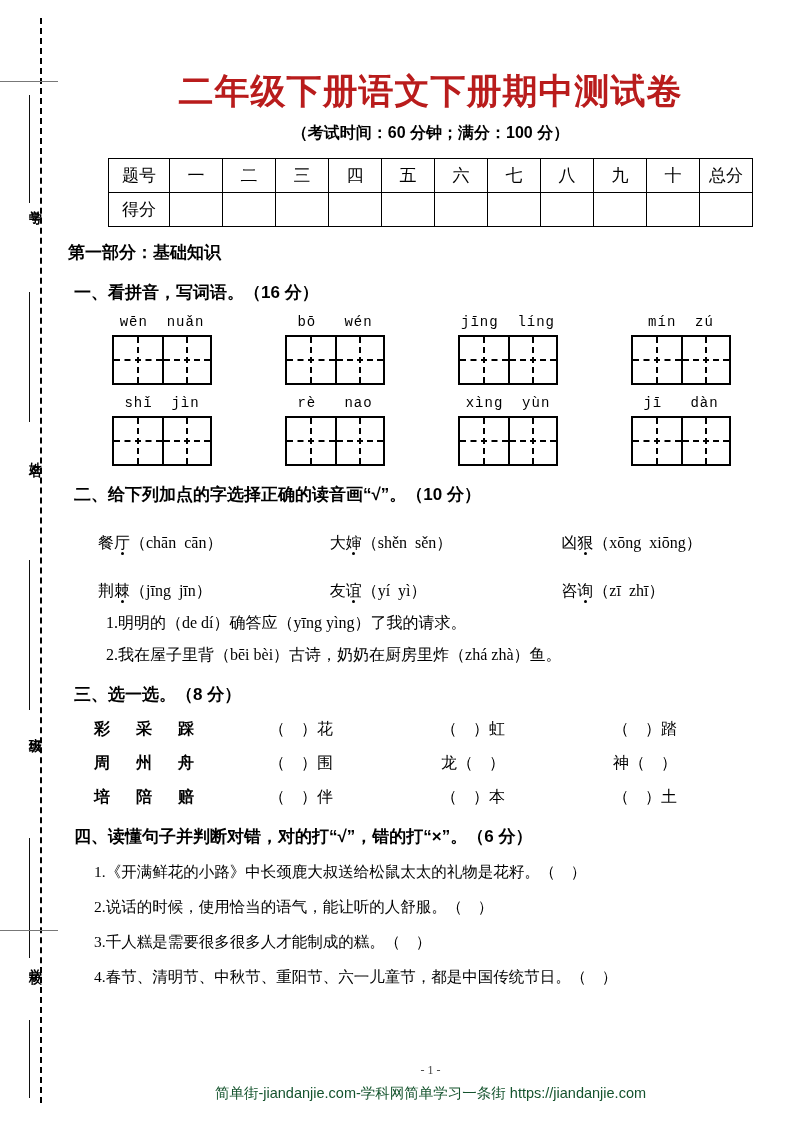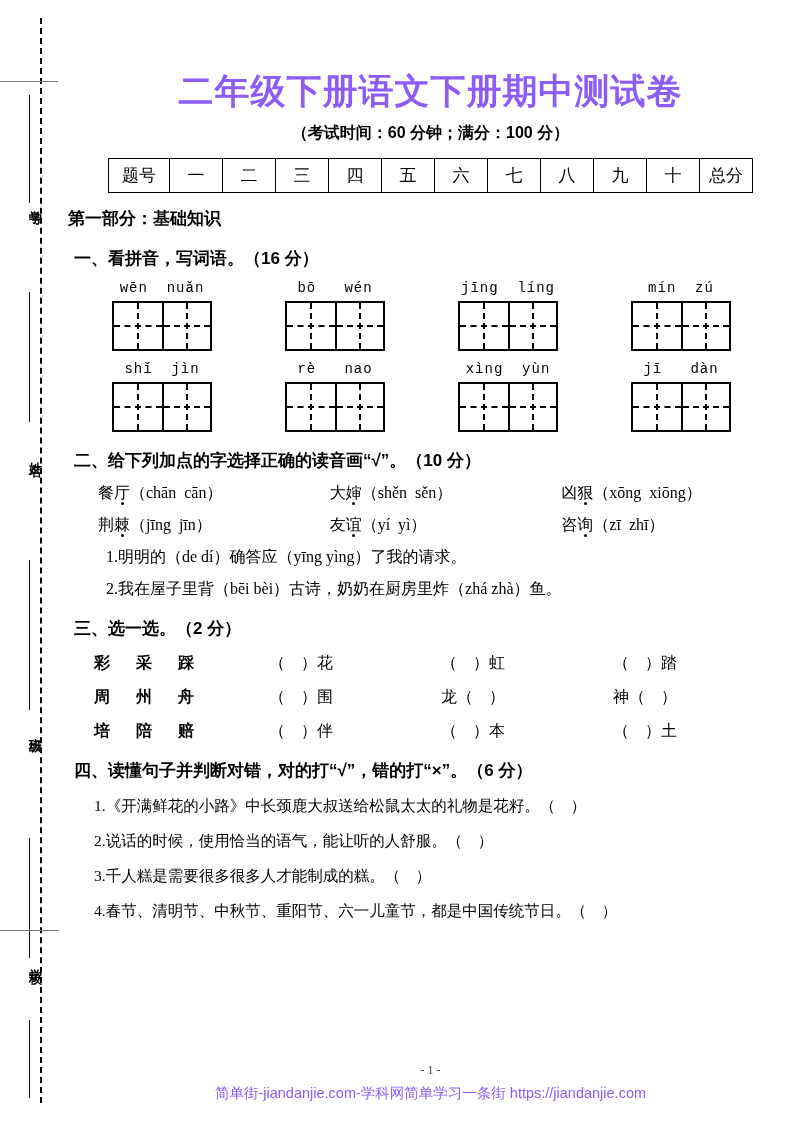--- a/index.html
+++ b/index.html
@@ -75,21 +75,21 @@
   }
 
   #paper-title {
     margin: 0;
     padding-top: 68px;
     text-align: center;
     font-family: "Liberation Serif", "DejaVu Serif", serif;
     font-size: 35px;
     font-weight: bold;
     letter-spacing: 1px;
-    color: #8b5cf6;
+    color: #b91c1c;
   }
 
   #exam-meta {
     margin-top: 8px;
     text-align: center;
     font-size: 16px;
     font-weight: bold;
     font-family: "Liberation Sans", "DejaVu Sans", sans-serif;
   }
 
@@ -185,21 +185,21 @@
   .q-line {
     font-size: 16px;
     padding-left: 38px;
     margin-top: 11px;
     font-family: "Liberation Serif", "DejaVu Serif", serif;
   }
 
   .choice-row {
     display: flex;
     padding-left: 30px;
-    margin-top: 11px;
+    margin-top: 27px;
     font-size: 16px;
   }
   .choice-cell { width: 232px; white-space: pre; }
   .dotted { position: relative; }
   .dotted::after {
     content: "";
     position: absolute;
     left: 50%; bottom: -4px;
     width: 3px; height: 3px;
     margin-left: -1.5px;
@@ -240,21 +240,21 @@
     text-align: center;
   }
   #page-number {
     font-size: 12px;
     color: #444;
     margin-bottom: 6px;
     font-family: "Liberation Serif", "DejaVu Serif", serif;
   }
   #watermark {
     font-size: 14.5px;
-    color: #8b5cf6;
+    color: #14532d;
     font-family: "Liberation Sans", "DejaVu Sans", sans-serif;
   }
 </style>
 </head>
 <body>
 
 <div id="seal-margin">
   <div class="dashed-vline"></div>
   <div class="solid-vline sv1"></div>
   <div class="solid-vline sv2"></div>
@@ -285,20 +285,34 @@
             <td>三</td>
             <td>四</td>
             <td>五</td>
             <td>六</td>
             <td>七</td>
             <td>八</td>
             <td>九</td>
             <td>十</td>
             <td>总分</td>
           </tr>
+          <tr>
+            <td class="head-col">得分</td>
+            <td></td>
+            <td></td>
+            <td></td>
+            <td></td>
+            <td></td>
+            <td></td>
+            <td></td>
+            <td></td>
+            <td></td>
+            <td></td>
+            <td></td>
+          </tr>
         </tbody>
     </table>
   </div>
 
   <div class="part-title">第一部分：基础知识</div>
 
   <div class="q-heading">一、看拼音，写词语。（16 分）</div>
   <div class="pinyin-block" id="pinyin-block">
       <div class="pinyin-row">
         <div class="pinyin-item">
@@ -373,21 +387,21 @@
         <div class="choice-cell"><span>荆</span><span class="dotted">棘</span><span>（jīng  jīn）</span></div>
         <div class="choice-cell"><span>友</span><span class="dotted">谊</span><span>（yí  yì）</span></div>
         <div class="choice-cell"><span>咨</span><span class="dotted">询</span><span>（zī  zhī）</span></div>
       </div>
     </div>
   <div id="q2-sentences">
       <div class="q-line">1.明明的（de  dí）确答应（yīng  yìng）了我的请求。</div>
       <div class="q-line">2.我在屋子里背（bēi  bèi）古诗，奶奶在厨房里炸（zhá  zhà）鱼。</div>
     </div>
 
-  <div class="q-heading">三、选一选。（2 分）</div>
+  <div class="q-heading">三、选一选。（8 分）</div>
   <div id="q3-rows">
       <div class="sel-row">
         <div class="sel-chars">
           <span>彩</span>
           <span>采</span>
           <span>踩</span>
         </div>
         <div class="sel-blank">（    ）花</div>
         <div class="sel-blank">（    ）虹</div>
         <div class="sel-blank">（    ）踏</div>

